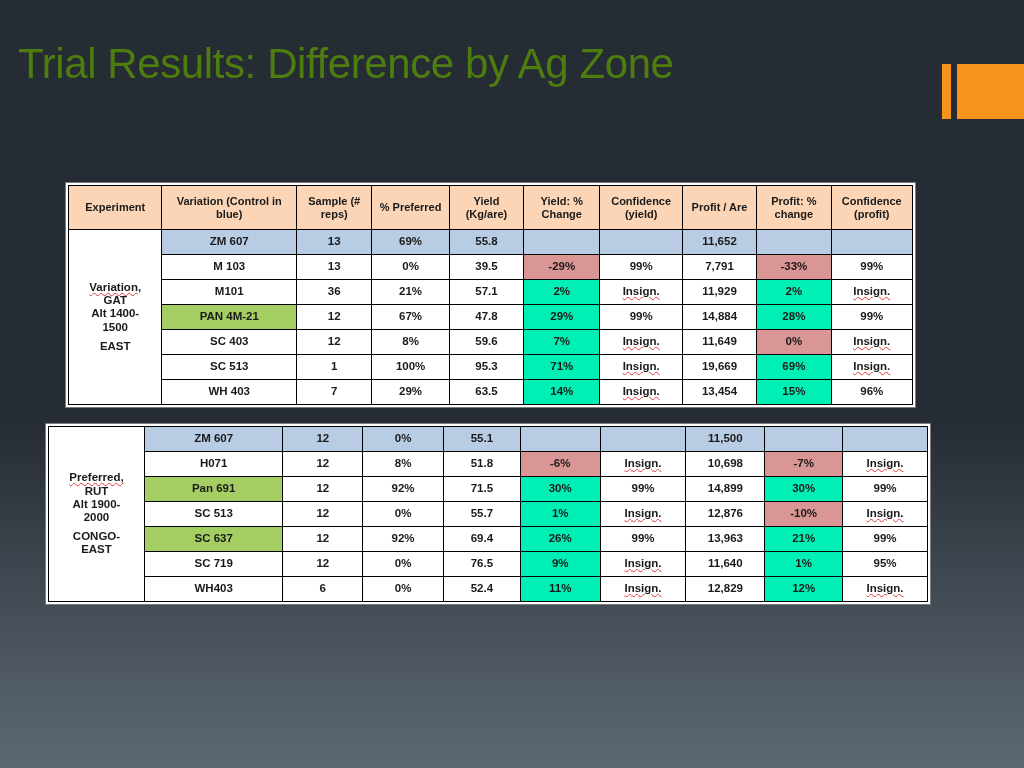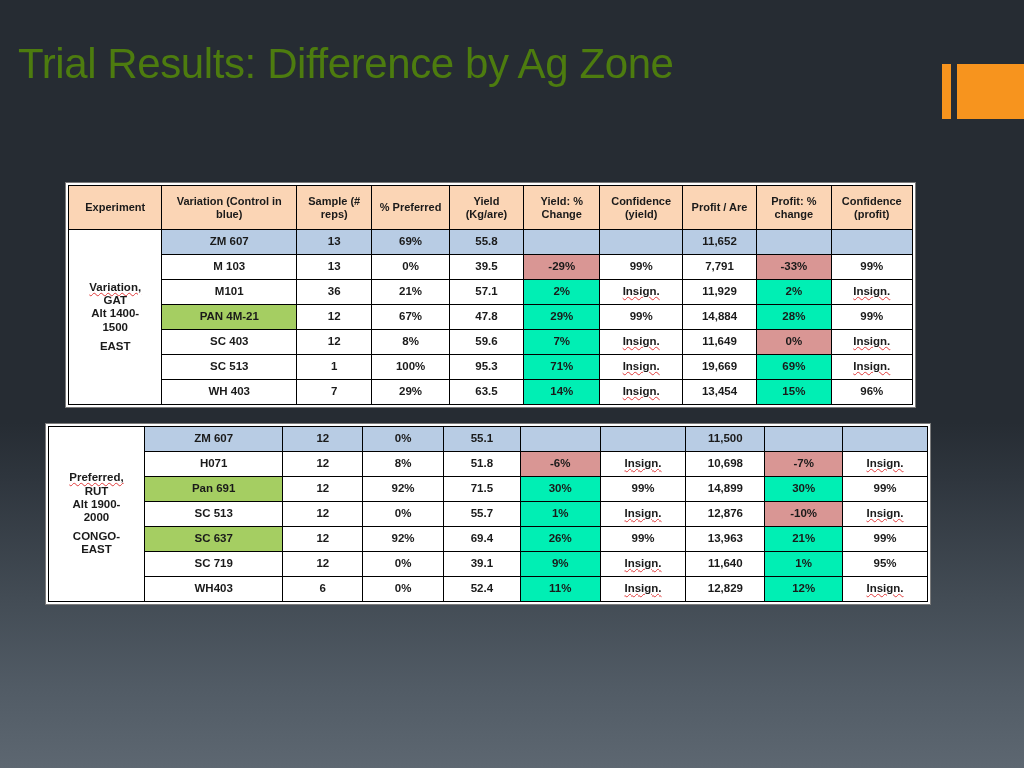--- a/index.html
+++ b/index.html
@@ -327,21 +327,21 @@
           <td class="fill-mint">26%</td>
           <td class="fill-white">99%</td>
           <td class="fill-white">13,963</td>
           <td class="fill-mint">21%</td>
           <td class="fill-white">99%</td>
         </tr>
         <tr>
           <td class="fill-white">SC 719</td>
           <td class="fill-white">12</td>
           <td class="fill-white">0%</td>
-          <td class="fill-white">39.1</td>
+          <td class="fill-white">76.5</td>
           <td class="fill-mint">9%</td>
           <td class="squiggle fill-white">Insign.</td>
           <td class="fill-white">11,640</td>
           <td class="fill-mint">1%</td>
           <td class="fill-white">95%</td>
         </tr>
         <tr>
           <td class="fill-white">WH403</td>
           <td class="fill-white">6</td>
           <td class="fill-white">0%</td>

